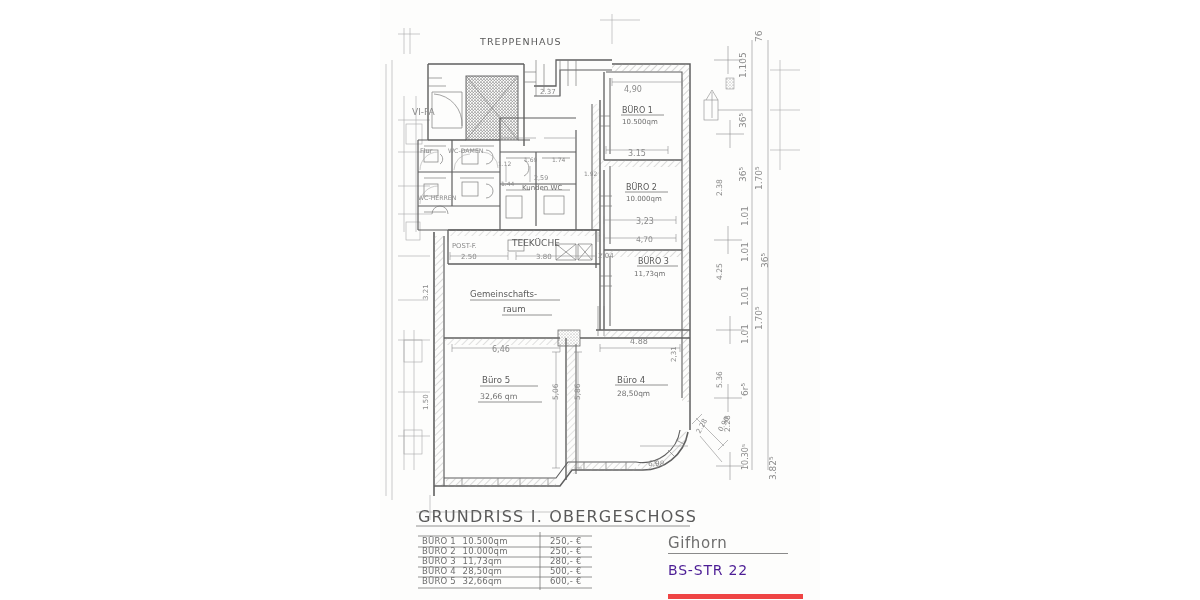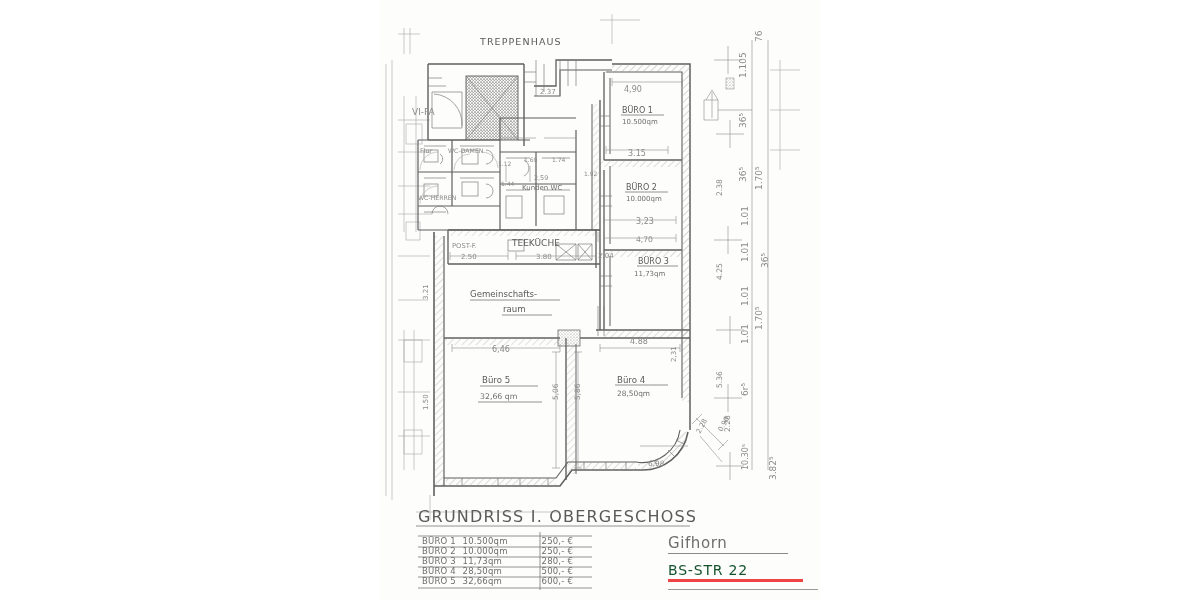--- a/index.html
+++ b/index.html
@@ -350,25 +350,25 @@
         <td>BÜRO 5</td>
         <td>32,66qm</td>
         <td>600,- €</td>
       </tr>
     </tbody>
   </table>
 
   <div style="position:absolute;left:668px;top:534px;width:150px;">
     <div style="font-size:15px;color:#6e6e6e;letter-spacing:.6px;
                 border-bottom:1px solid #8a8a8a;padding-bottom:1px;width:120px;">Gifhorn</div>
-    <div style="font-size:14px;color:#14532d;letter-spacing:.8px;margin-top:8px;
-                border-bottom:3px solid #ef4444;padding-bottom:1px;width:135px;">BS-STR  22</div>
+    <div style="font-size:14px;color:#4c1d95;letter-spacing:.8px;margin-top:8px;
+                border-bottom:5px solid #ef4444;padding-bottom:16px;width:135px;">BS-STR  22</div>
     <div style="border-bottom:1px solid #9a9a9a;width:150px;margin-top:7px;"></div>
   </div>
 </div>
 
 <style>
   #schedule td{font-size:8.5px;color:#6e6e6e;padding:0 0 0 2px;height:10px;
                font-family:"DejaVu Sans",sans-serif;letter-spacing:.2px;}
   #schedule td:nth-child(1){width:42px;}
   #schedule td:nth-child(2){width:60px;}
-  #schedule td:nth-child(3){width:55px;padding-left:22px;}
+  #schedule td:nth-child(3){width:55px;padding-left:22px;text-align:center;}
 </style>
 
 </body></html>

